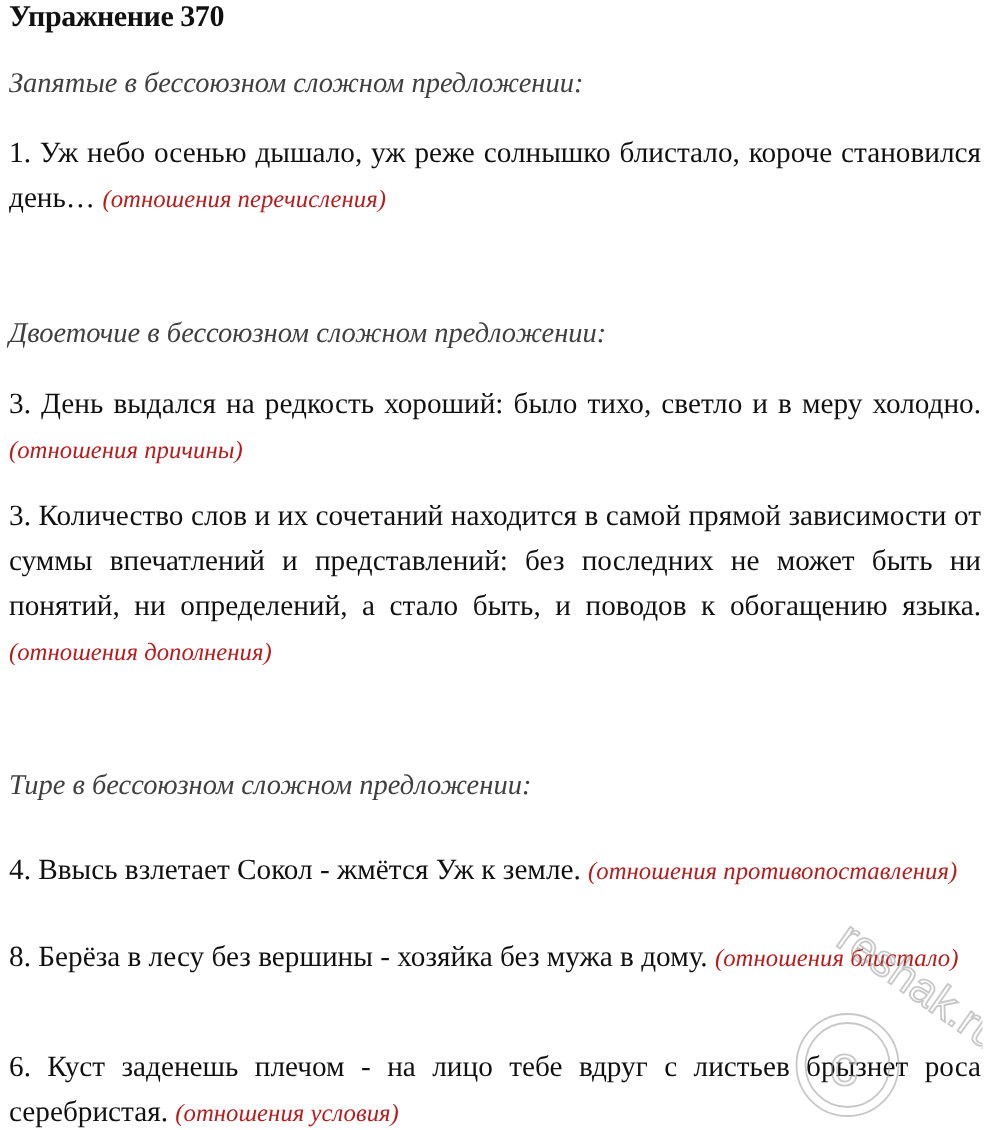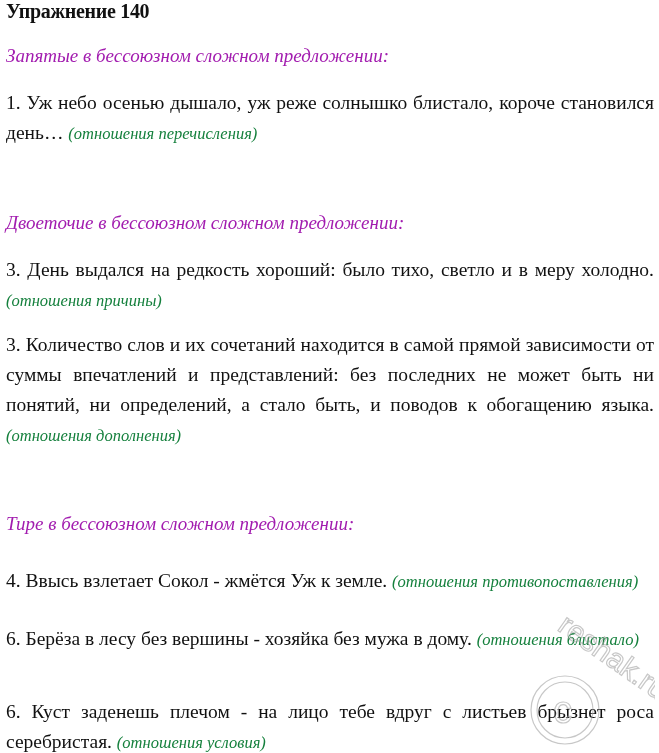--- a/index.html
+++ b/index.html
@@ -5,38 +5,38 @@
     html, body { margin: 0; padding: 0; background: #ffffff; }
     body {
       width: 659px; height: 753px; overflow: hidden; position: relative;
       font-family: "Liberation Serif", "DejaVu Serif", serif;
       color: #111111;
     }
     .header { position: absolute; top: 0; left: 6px; right: 6px; height: 24px; }
     .title { position: absolute; left: 0; top: 0; font-weight: bold; font-size: 20px; letter-spacing: -0.3px; }
     .copyright { position: absolute; right: 0; top: 0; font-size: 20px; }
     .section-heading {
-      position: absolute; left: 6px; font-style: italic; font-size: 19px; color: #a21caf;
+      position: absolute; left: 6px; font-style: italic; font-size: 19px; color: #404040;
     }
     .para {
       position: absolute; left: 6px; width: 648px;
       font-size: 19.5px; line-height: 30px; text-align: justify;
       text-align-last: left;
     }
-    .note { font-style: italic; color: #15803d; font-size: 16.5px; }
+    .note { font-style: italic; color: #b91c1c; font-size: 16.5px; }
     .watermark {
       position: absolute; left: 505px; top: 615px; width: 150px; height: 138px;
       pointer-events: none; opacity: 0.55;
     }
   </style>
 </head>
 <body>
 
 <div class="header">
-  <div class="title">Упражнение 140</div>
+  <div class="title">Упражнение 370</div>
 </div>
 
 <div class="section-heading" style="top:45px">Запятые в бессоюзном сложном предложении:</div>
 <div class="para" style="top:88px">
   <span>1. Уж небо осенью дышало, уж реже солнышко блистало, короче становился день…</span>
   <span class="note">(отношения перечисления)</span>
 </div>
 
 <div class="section-heading" style="top:212px">Двоеточие в бессоюзном сложном предложении:</div>
 <div class="para" style="top:255px">
@@ -47,21 +47,21 @@
   <span>3. Количество слов и их сочетаний находится в самой прямой зависимости от суммы впечатлений и представлений: без последних не может быть ни понятий, ни определений, а стало быть, и поводов к обогащению языка.</span>
   <span class="note">(отношения дополнения)</span>
 </div>
 
 <div class="section-heading" style="top:513px">Тире в бессоюзном сложном предложении:</div>
 <div class="para" style="top:566px">
   <span>4. Ввысь взлетает Сокол - жмётся Уж к земле.</span>
   <span class="note">(отношения противопоставления)</span>
 </div>
 <div class="para" style="top:624px">
-  <span>6. Берёза в лесу без вершины - хозяйка без мужа в дому.</span>
+  <span>8. Берёза в лесу без вершины - хозяйка без мужа в дому.</span>
   <span class="note">(отношения блистало)</span>
 </div>
 <div class="para" style="top:697px">
   <span>6. Куст заденешь плечом - на лицо тебе вдруг с листьев брызнет роса серебристая.</span>
   <span class="note">(отношения условия)</span>
 </div>
 
 <div class="watermark">
   <svg width="150" height="138" viewBox="0 0 150 138">
     <g fill="none" stroke="#9a9a9a" stroke-width="1.2">

